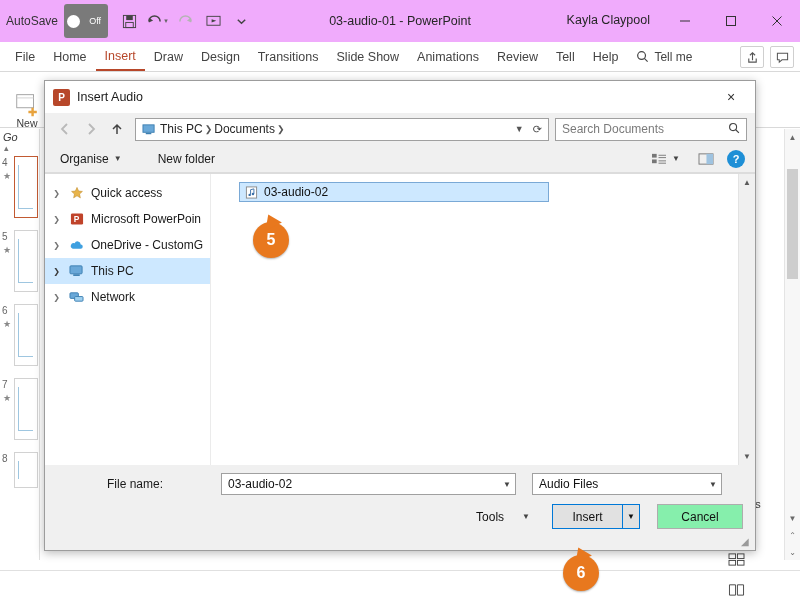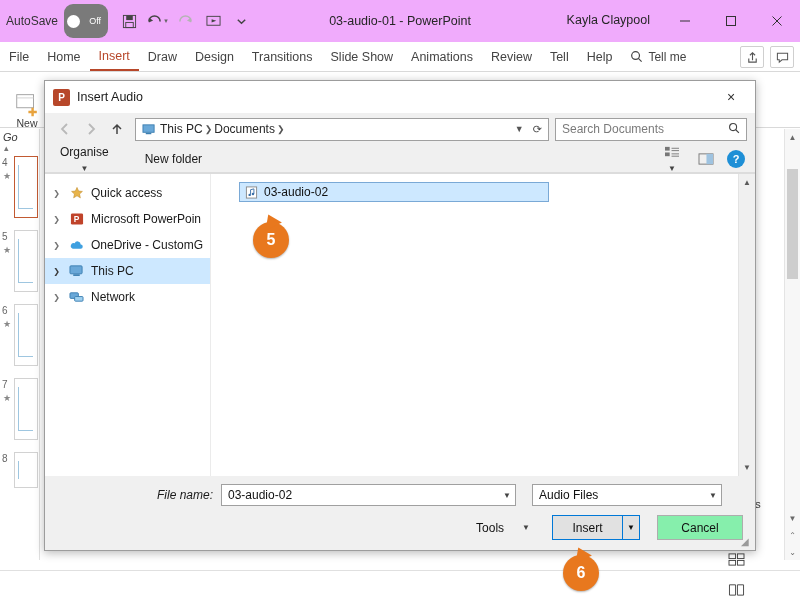--- a/index.html
+++ b/index.html
@@ -15,21 +15,21 @@
   #ppt-window { position:absolute; inset:0; background:#fff; }
 
   .titlebar {
     height:42px; background:#f0abfc; display:flex; align-items:center;
     padding:0 6px; position:relative;
   }
   .qat { display:flex; align-items:center; gap:2px; }
   .autosave-wrap { display:flex; align-items:center; gap:6px; margin-right:6px; }
   .autosave-label { font-size:12px; color:#333; }
   .toggle {
-    width:44px; height:34px; border-radius:9px; background:#7a7a7a;
+    width:44px; height:34px; border-radius:3px; background:#7a7a7a;
     position:relative; display:flex; align-items:center;
   }
   .toggle .knob {
     width:13px; height:13px; border-radius:50%; background:#fff;
     position:absolute; left:3px;
   }
   .toggle .txt {
     position:absolute; right:7px; color:#fff; font-size:9px; line-height:18px;
   }
   .qbtn {
@@ -40,21 +40,21 @@
   .title-center {
     position:absolute; left:0; right:0; text-align:center; font-size:12.5px; color:#262626;
     pointer-events:none;
   }
   .user-name { position:absolute; right:150px; top:13px; font-size:12.5px; color:#262626; }
   .wbtns { position:absolute; right:0; top:0; display:flex; height:42px; }
   .wbtn { width:46px; height:42px; display:flex; align-items:center; justify-content:center; font-size:12px; color:#333; }
 
   
   .tabs {
-    height:30px; display:flex; align-items:stretch; 
+    height:30px; display:flex; align-items:stretch; padding-left:6px;
     border-bottom:1px solid #d9d9d9; background:#fff; position:relative;
   }
   .tab {
     padding:0 9px; display:flex; align-items:center; font-size:12.5px; color:#444;
   }
   .tab.active { color:#b7472a; border-bottom:2.5px solid #b7472a; }
   .tell-me { display:flex; align-items:center; gap:5px; padding:0 9px; color:#444; }
   .tabs-right { position:absolute; right:6px; top:0; height:30px; display:flex; align-items:center; gap:6px; }
   .tabs-right .sq {
     width:24px; height:22px; border:1px solid #cfcfcf; border-radius:2px;
@@ -146,21 +146,21 @@
   .searchbox {
     width:192px; height:23px; background:#fff; border:1px solid #a0a0a0;
     display:flex; align-items:center; padding:0 6px; font-size:12px; color:#7a7a7a;
   }
   .search-ico { margin-left:auto; color:#444; font-size:11px; }
 
   .toolbar2 {
     height:28px; display:flex; align-items:center; padding:0 10px; gap:4px;
     border-bottom:1px solid #dcdcdc;
   }
-  .tb-item { font-size:12px; color:#1a1a1a; padding:2px 5px; display:flex; align-items:center; gap:5px;flex-direction:column; }
+  .tb-item { font-size:12px; color:#1a1a1a; padding:2px 5px; display:flex; align-items:center; gap:5px; }
   .tb-caret { font-size:8px; color:#444; }
   .tb-right { margin-left:auto; display:flex; align-items:center; gap:8px; }
   .helpbtn {
     width:18px; height:18px; border-radius:50%; background:#1e8fd6; color:#fff;
     font-size:11px; font-weight:bold; display:flex; align-items:center; justify-content:center;
   }
 
   .dlg-body { flex:1; display:flex; background:#fff; border-top:1px solid #dcdcdc; overflow:hidden; }
   .tree { width:166px; background:#fff; padding-top:6px; border-right:1px solid #ebebeb; }
   .tree-item {
@@ -649,31 +649,31 @@
       </div>
       <div class="list-vscroll">
         <div class="arr">▲</div>
         <div class="arr" style="position:absolute;bottom:0;left:0;right:0;">▼</div>
       </div>
     </div>
   </div>
 
   <div class="dlg-foot">
     <div class="foot-row">
-      <span class="foot-label" style="width:156px; text-align:right;font-style:italic;">File name:</span>
+      <span class="foot-label" style="width:156px; text-align:center;">File name:</span>
       <span class="combo" style="width:295px;">
         <span class="cv">03-audio-02</span>
         <span class="cc">▼</span>
       </span>
       <span class="combo" style="width:190px; margin-left:8px;">
         <span class="cv">Audio Files</span>
         <span class="cc">▼</span>
       </span>
     </div>
-    <div class="foot-row" style="justify-content:flex-end; margin-bottom:0;">
+    <div class="foot-row" style="justify-content:flex-end; margin-bottom:11px;">
       <span class="tools-btn">
         <span>Tools</span>
         <span class="tb-caret">▼</span>
       </span>
       <span class="split" style="margin-left:8px;">
         <span class="btn primary main">Insert</span>
         <span class="btn primary arrow">▼</span>
       </span>
       <span class="btn" style="margin-left:9px;">Cancel</span>
     </div>

